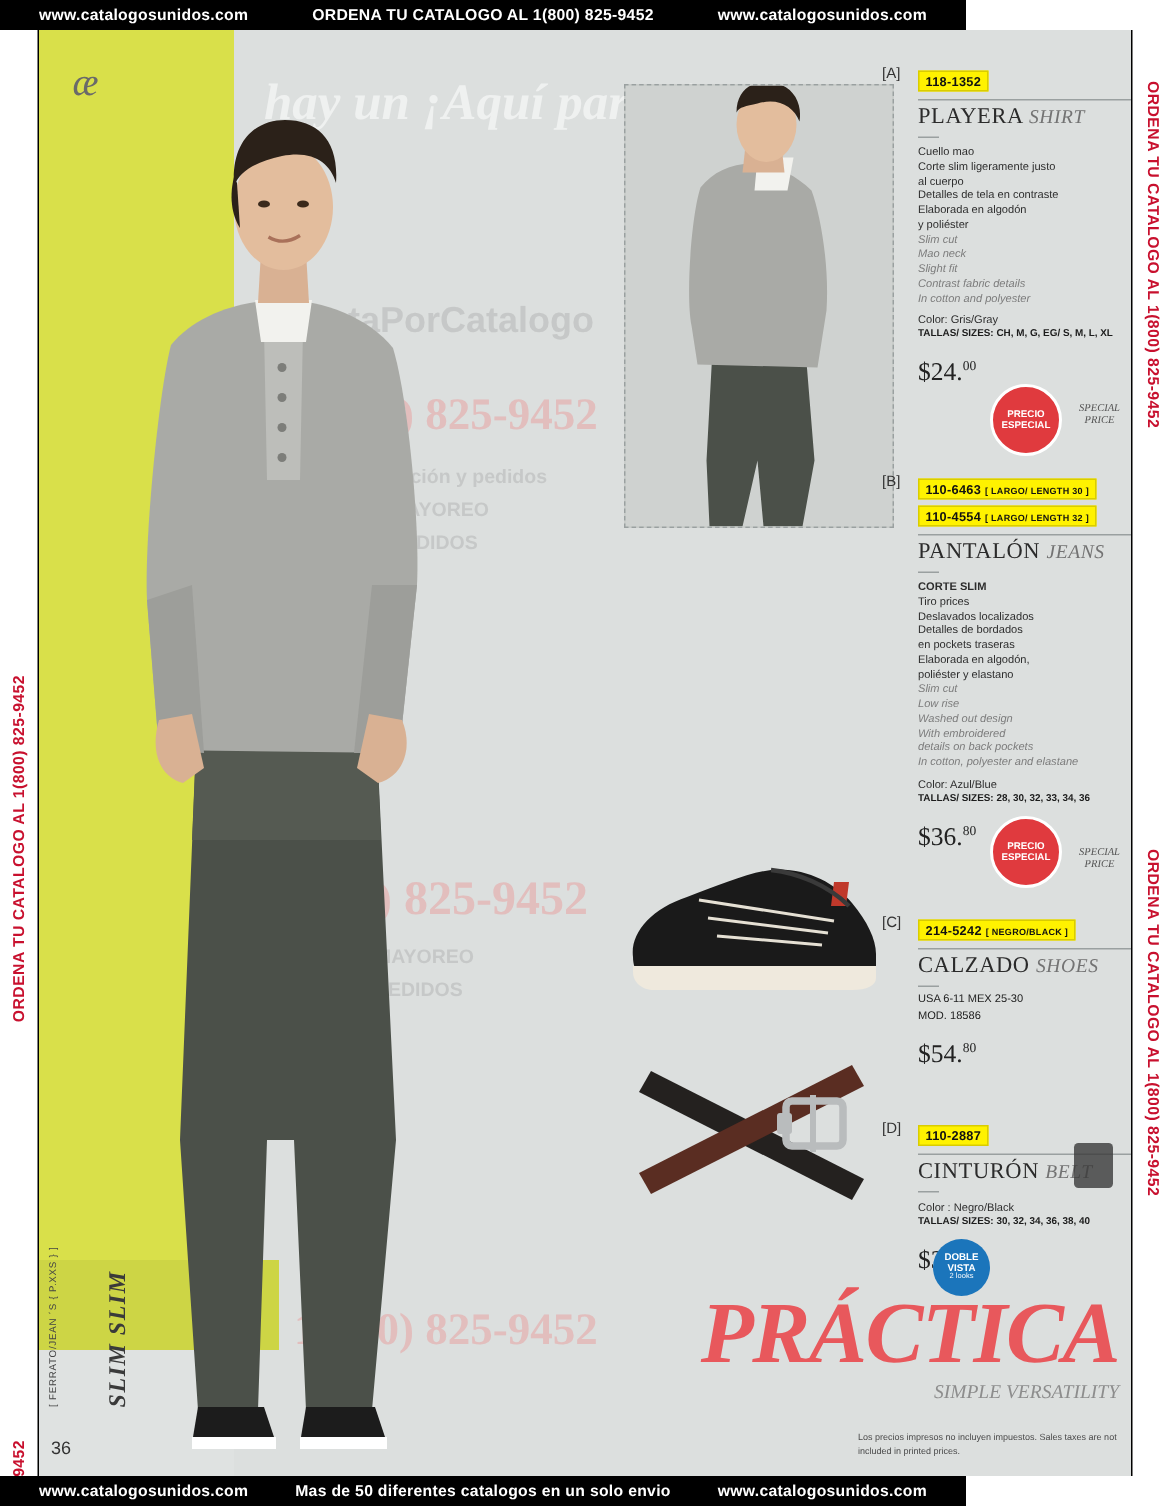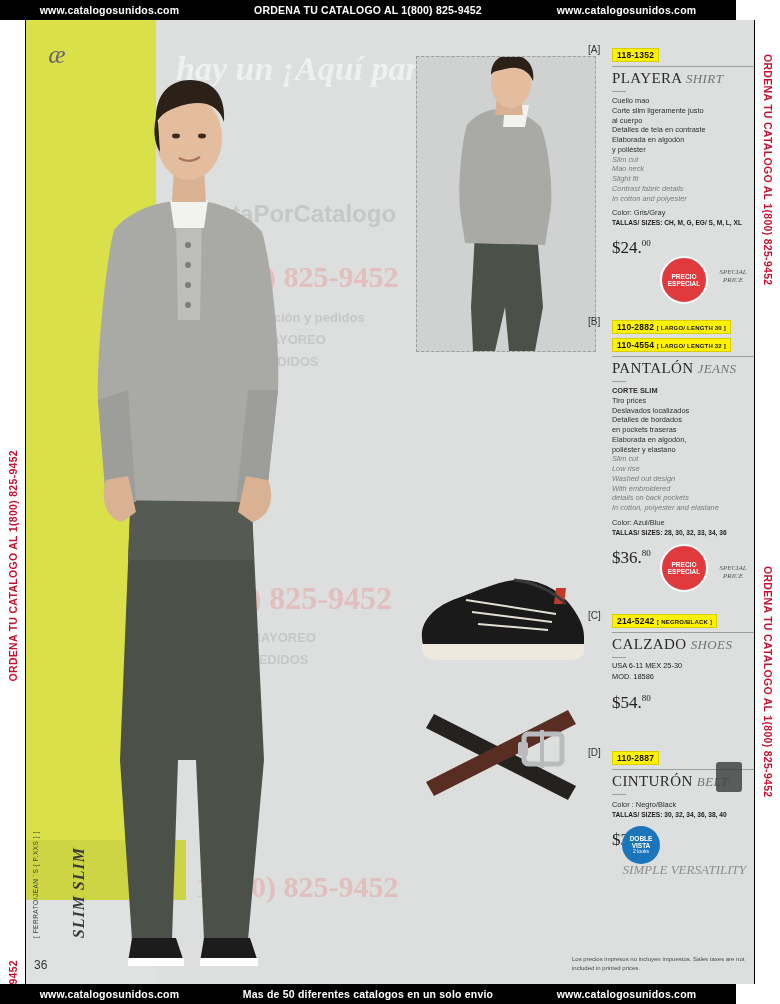--- a/index.html
+++ b/index.html
@@ -7,21 +7,21 @@
   body {
     width: 780px; height: 1004px;
     background: #ffffff;
     font-family: "Liberation Sans", sans-serif;
     position: relative;
     overflow: hidden;
   }
 
   
   .banner {
-    position: absolute; left:0; width:736px; height:20px;
+    position: absolute; left:0; width:644px; height:20px;
     background:#000; color:#fff;
     display:flex; align-items:center;
     font-size:10.5px; font-weight:bold;
     letter-spacing:.2px;
   }
   .banner.top { top:0; }
   .banner.bottom { bottom:0; }
   .banner .seg { text-align:center; }
   .banner .seg.a { width:232px; }
   .banner .seg.b { width:316px; }
@@ -350,21 +350,21 @@
       <div class="pricestamp" style="left:48px; top:212px;">
         <span>PRECIO</span>
         <span>ESPECIAL</span>
       </div>
       <div class="specialstub" style="position:absolute; left:100px; top:224px; font-family:'Liberation Serif',serif; font-size:7px; font-style:italic; color:#555; text-align:center; line-height:1.2;">SPECIAL PRICE</div>
     </div>
 
     <div class="prod" style="margin-top:22px; min-height:260px;">
       <div class="letter">[B]</div>
       <span class="codebadge">
-        <span>110-2882</span>
+        <span>110-6463</span>
         <span class="sub">[ LARGO/ LENGTH  30 ]</span>
       </span><br>
       <span class="codebadge" style="margin-top:2px;">
         <span>110-4554</span>
         <span class="sub">[ LARGO/ LENGTH  32 ]</span>
       </span>
       <div class="rule"></div>
       <div class="pname">
         <span>PANTALÓN</span>
         <i>JEANS</i>
@@ -435,20 +435,21 @@
 
   <div class="beltlogo"></div>
 
   <div class="dvbadge">
     <span>DOBLE</span>
     <span>VISTA</span>
     <span style="font-size:5px; font-weight:normal;">2 looks</span>
   </div>
 
   <div class="bigtitle">
+    <div class="main">PRÁCTICA</div>
     <div class="sub">SIMPLE VERSATILITY</div>
   </div>
 
   <div class="legal">Los precios impresos no incluyen impuestos.
 Sales taxes are not included in printed prices.</div>
 
   <div class="pageno">36</div>
   <div class="leftvert">[ FERRATO/JEAN ´S   { P.XXS } ]</div>
   <div class="slimvert">SLIM SLIM</div>
 

